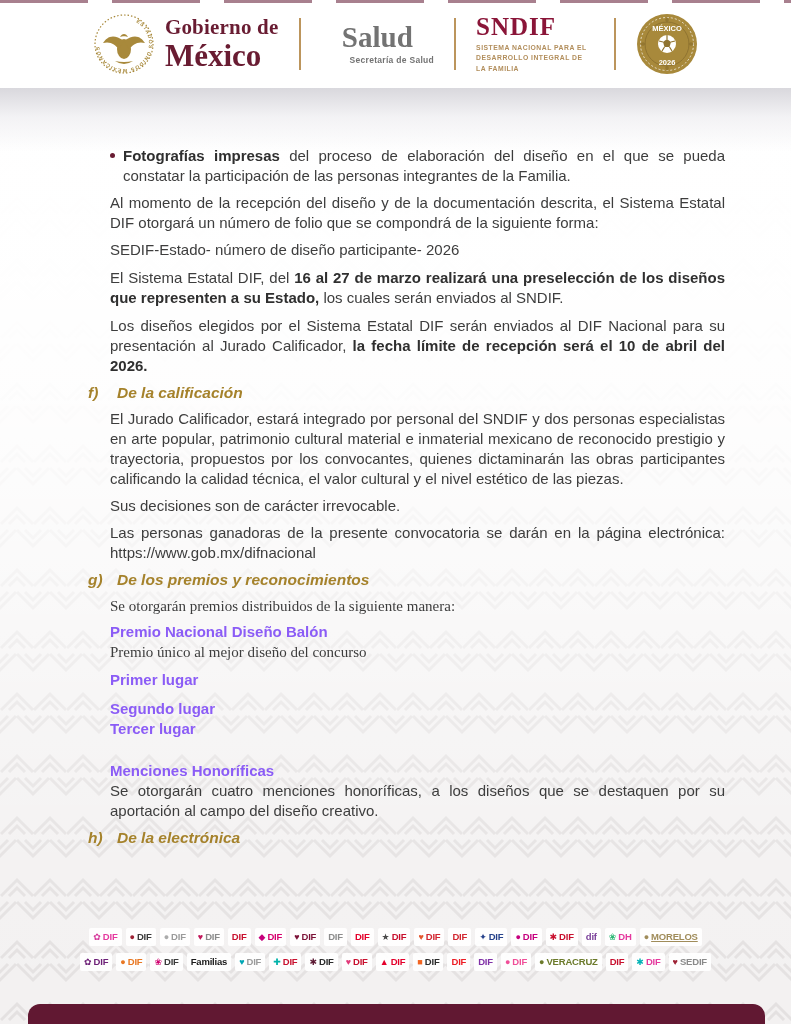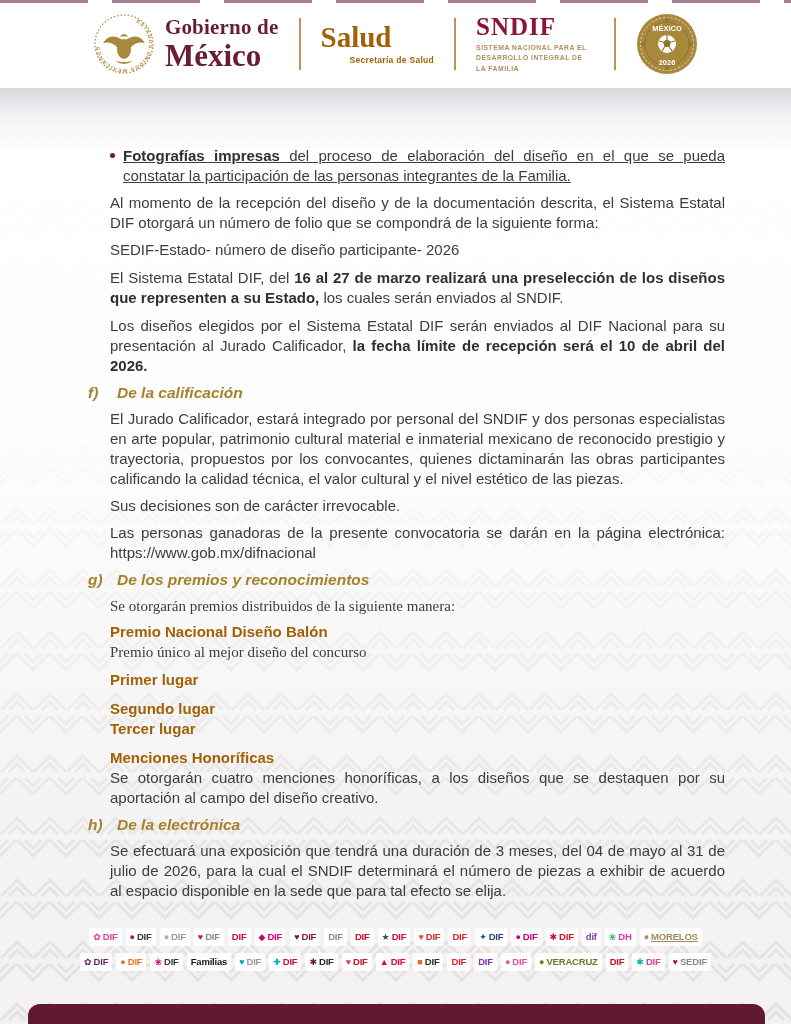--- a/index.html
+++ b/index.html
@@ -32,44 +32,44 @@
   
   .header{
     position:absolute;left:0;right:0;top:0;height:88px;background:#fff;z-index:5;
     display:flex;align-items:center;justify-content:center;gap:20px;
   }
   .gob-block{display:flex;align-items:center;gap:10px;}
   .gob-text{font-family:"Liberation Serif",serif;color:#691C32;line-height:1;}
   .gob-l1{font-size:21px;font-weight:600;letter-spacing:.2px;}
   .gob-l2{font-size:31px;font-weight:700;margin-top:2px;}
   .vdiv{width:2px;height:52px;background:#BC955C;}
-  .salud-block{text-align:left;color:#a16207;}
+  .salud-block{text-align:center;color:#737373;}
   .salud-t{font-family:"Liberation Serif",serif;font-size:29px;font-weight:700;line-height:1;}
   .salud-s{font-size:8.5px;font-weight:700;margin-top:3px;letter-spacing:.3px;margin-left:29px;}
   .sndif-block{color:#8A1538;}
   .sndif-t{font-family:"Liberation Serif",serif;font-size:25px;font-weight:700;line-height:1;letter-spacing:1px;}
   .sndif-s{color:#B28E5C;font-size:6.8px;font-weight:700;letter-spacing:.5px;line-height:1.5;margin-top:4px;width:118px;}
   
   .content{
     position:absolute;left:0;top:146px;width:791px;z-index:4;
     box-sizing:border-box;padding:0 66px 0 88px;
     color:#3D3D3D;font-size:15px;line-height:20px;
   }
   .jp{margin:0 0 7px 0;text-align:justify;}
   .ind{margin-left:22px;}
   .bullet-row{position:relative;margin-left:22px;padding-left:13px;margin-bottom:7px;}
   .bullet-row .dot{position:absolute;left:0;top:7px;width:5px;height:5px;border-radius:50%;background:#691C32;}
-  .bullet-row p{margin:0;text-align:justify;text-decoration:underline;}
+  .bullet-row p{margin:0;text-align:justify;}
   b,strong{color:#2F2F2F;}
   .sec{
     display:flex;gap:13px;color:#A5822B;font-weight:700;font-style:italic;
     font-size:15.5px;margin:5px 0 6px 0;line-height:20px;
   }
   .sec .lbl{min-width:16px;}
-  .bold-line{font-weight:700;margin:0 0 0 22px;color:#a16207;}
+  .bold-line{font-weight:700;margin:0 0 0 22px;color:#8b5cf6;}
   .plain-line{margin:0 0 7px 22px;font-family:Liberation Serif, serif;}
   .gap7{margin-bottom:7px;}
   .gap8{margin-bottom:8px;}
   
   .logos{position:absolute;left:0;right:0;top:928px;z-index:4;display:flex;flex-direction:column;gap:7px;align-items:center;}
   .logo-row{display:flex;justify-content:center;align-items:center;gap:4px;}
   .logo-chip{
     background:rgba(255,255,255,.92);border-radius:2px;padding:2px 4px;
     display:inline-flex;align-items:center;gap:2px;height:14px;
   }
@@ -186,29 +186,28 @@
 
   <div class="sec">
     <span class="lbl">g)</span>
     <span>De los premios y reconocimientos</span>
   </div>
   <p class="plain-line" style="margin-bottom:6px">Se otorgarán premios distribuidos de la siguiente manera:</p>
   <p class="bold-line">Premio Nacional Diseño Balón</p>
   <p class="plain-line" style="margin-bottom:8px">Premio único al mejor diseño del concurso</p>
   <p class="bold-line" style="margin-bottom:9px">Primer lugar</p>
   <p class="bold-line" style="">Segundo lugar</p>
-  <p class="bold-line" style="margin-bottom:9px">Tercer lugar</p>
+  <p class="bold-line" style="margin-bottom:22px">Tercer lugar</p>
   <p class="bold-line">Menciones Honoríficas</p>
   <p class="jp ind gap7">Se otorgarán cuatro menciones honoríficas, a los diseños que se destaquen por su aportación al campo del diseño creativo.</p>
 
   <div class="sec">
     <span class="lbl">h)</span>
     <span>De la electrónica</span>
   </div>
-  <p class="jp ind">Se efectuará una exposición que tendrá una duración de 3 meses, del 04 de mayo al 31 de julio de 2026, para la cual el SNDIF determinará el número de piezas a exhibir de acuerdo al espacio disponible en la sede que para tal efecto se elija.</p>
 
 </div>
 
 <div class="logos" id="logos">
     <div class="logo-row">
       <span class="logo-chip">
         <span class="logo-icon" style="color: rgb(214, 57, 155);">✿</span>
         <span class="logo-label" style="color: rgb(229, 57, 158);">DIF</span>
       </span>
       <span class="logo-chip">

